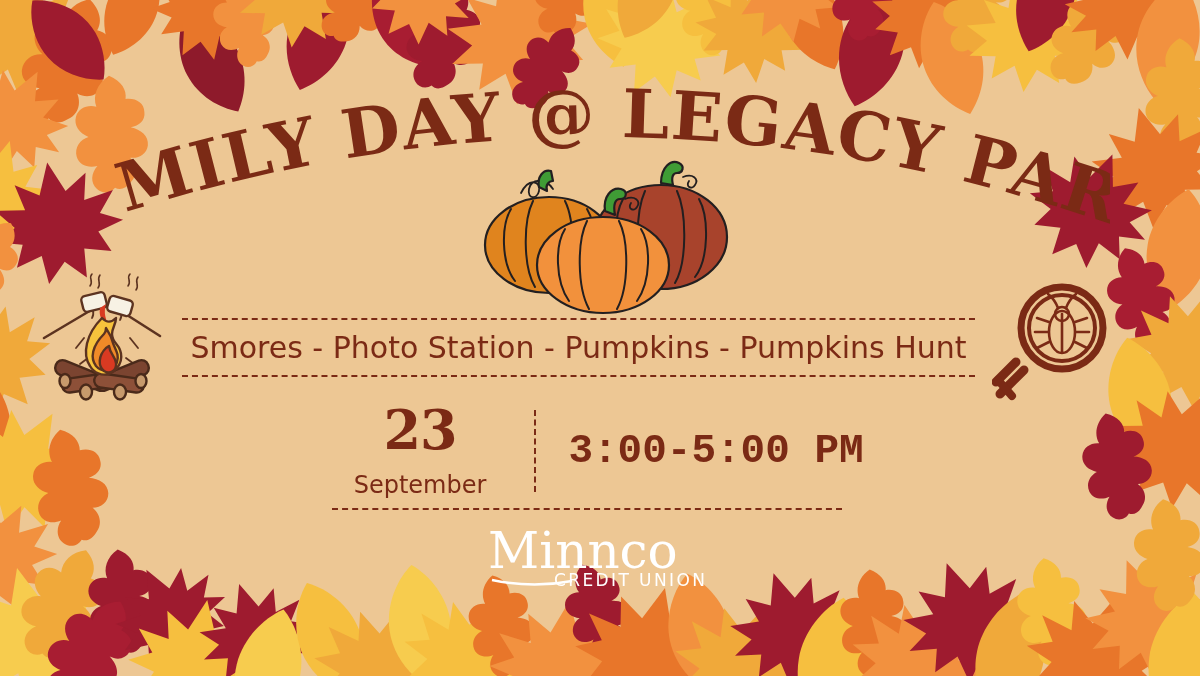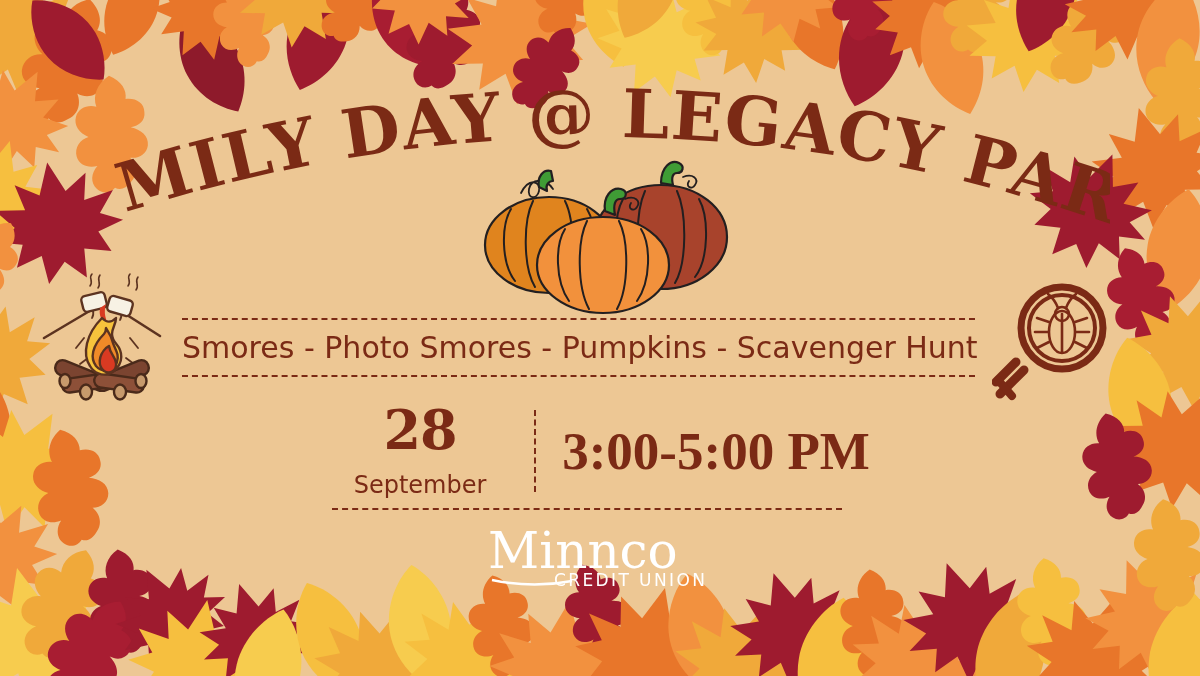--- a/index.html
+++ b/index.html
@@ -140,23 +140,23 @@
   }
   #datetime-divider {
     width: 0;
     align-self: stretch;
     margin: 4px 22px 4px 14px;
     border-left: 2.5px dashed #7b2a15;
   }
   #time-block {
     flex: 1;
     text-align: center;
-    font-family: Liberation Serif, serif;
+    font-family: Liberation Mono, monospace;
     font-weight: 700;
-    font-size: 53px;
+    font-size: 41px;
     letter-spacing: 0px;
     color: #7b2a15;
     padding-right: 6px;
   }
 
   
   #bottom-rule {
     position: absolute;
     left: 332px;
     width: 510px;
@@ -425,27 +425,27 @@
             <line x1="83" y1="44" x2="95" y2="40"></line>
             <line x1="84" y1="54" x2="97" y2="54"></line>
             <line x1="83" y1="64" x2="95" y2="70"></line>
           </g>
         </g>
       </svg>
     </div>
 
     <div id="activities-band">
       <div class="dash-rule"></div>
-      <div id="activities-text">Smores - Photo Smores - Pumpkins - Scavenger Hunt</div>
+      <div id="activities-text">Smores - Photo Station - Pumpkins - Pumpkins Hunt</div>
       <div class="dash-rule"></div>
     </div>
 
     <div id="datetime-row">
       <div id="date-block">
-        <div id="date-day">28</div>
+        <div id="date-day">23</div>
         <div id="date-month">September</div>
       </div>
       <div id="datetime-divider"></div>
       <div id="time-block">3:00-5:00 PM</div>
     </div>
 
     <div id="bottom-rule"></div>
 
     <div id="logo">
       <svg viewBox="0 0 240 66" xmlns="http://www.w3.org/2000/svg">

